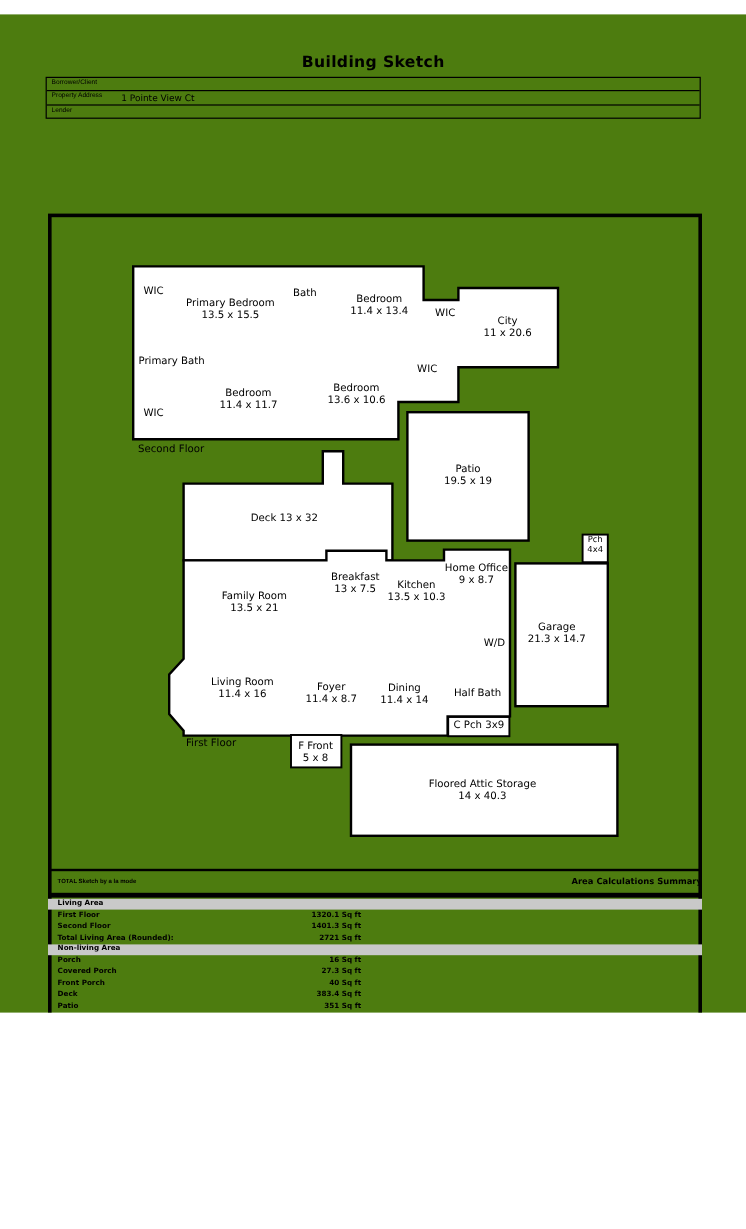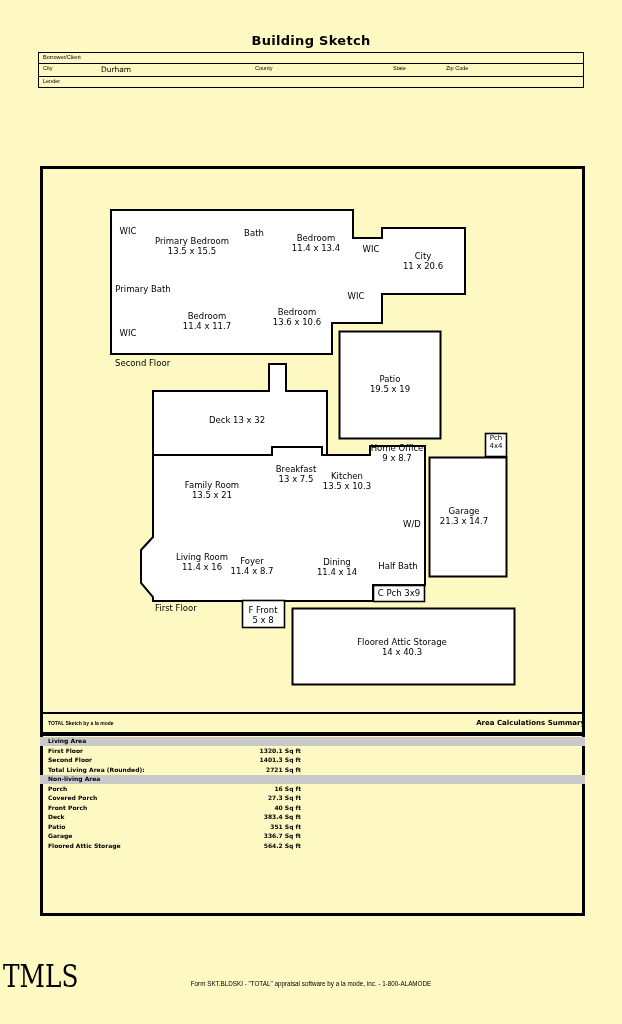--- a/index.html
+++ b/index.html
@@ -1,17 +1,17 @@
 <!DOCTYPE html>
 <html><head>
 <meta charset="utf-8">
 <style>
   html,body{margin:0;padding:0;background:#fff;}
-  .page{position:relative;width:622px;height:1024px;background:#fef9c3;color:#000;
-        font-family:"DejaVu Sans",sans-serif;overflow:hidden;}
+  .page{position:relative;width:622px;height:832px;background:#4d7c0f;color:#000;
+        font-family:"DejaVu Sans",sans-serif;overflow:hidden;margin-top:12px;}
 
   .doc-title{position:absolute;top:33px;left:0;width:622px;text-align:center;
              font-size:13px;font-weight:bold;letter-spacing:.3px;}
 
   
   .form-table{position:absolute;left:38px;top:52px;width:544px;border:1px solid #000;}
   .form-row{position:relative;height:10px;border-bottom:1px solid #000;}
   .form-row.r2{height:11px;}
   .form-row.r3{height:12px;}
   .form-row.last{border-bottom:none;height:10px;}
@@ -55,26 +55,23 @@
 <body>
 
 <div class="page">
 
   <div class="doc-title">Building Sketch</div>
 
   <div class="form-table">
     <div class="form-row">
       <span class="form-label" style="left:4px">Borrower/Client</span>
     </div>
-    <div class="form-row r3">
-      <span class="form-label" style="left:4px">City</span>
-      <span class="form-value" style="left:62px">Durham</span>
-      <span class="form-label" style="left:216px">County</span>
-      <span class="form-label" style="left:354px">State</span>
-      <span class="form-label" style="left:407px">Zip Code</span>
+    <div class="form-row r2">
+      <span class="form-label" style="left:4px">Property Address</span>
+      <span class="form-value" style="left:62px">1 Pointe View Ct</span>
     </div>
     <div class="form-row last">
       <span class="form-label" style="left:4px">Lender</span>
     </div>
   </div>
 
   <div class="sketch-frame"></div>
 
   <svg class="plan" viewBox="0 0 622 1024">
     <path d="M111,210 H353 V238 H382 V228 H465 V294 H382 V323 H332 V354 H111 Z" fill="#ffffff" stroke="#000" stroke-width="2"></path>
@@ -123,38 +120,38 @@
   <div class="plab" style="left:237px;top:416px">Deck 13 x 32</div>
 
   <div class="rlab" style="left:296px;top:465px">
     <span>Breakfast</span>
     <span>13 x 7.5</span>
   </div>
   <div class="rlab" style="left:347px;top:472px">
     <span>Kitchen</span>
     <span>13.5 x 10.3</span>
   </div>
-  <div class="rlab" style="left:397px;top:444px">
+  <div class="rlab" style="left:397px;top:458px">
     <span>Home Office</span>
     <span>9 x 8.7</span>
   </div>
   <div class="rlab" style="left:212px;top:481px">
     <span>Family Room</span>
     <span>13.5 x 21</span>
   </div>
   <div class="plab" style="left:412px;top:520px">W/D</div>
   <div class="rlab" style="left:464px;top:507px">
     <span>Garage</span>
     <span>21.3 x 14.7</span>
   </div>
   <div class="rlab" style="left:202px;top:553px">
     <span>Living Room</span>
     <span>11.4 x 16</span>
   </div>
-  <div class="rlab" style="left:252px;top:557px">
+  <div class="rlab" style="left:276px;top:557px">
     <span>Foyer</span>
     <span>11.4 x 8.7</span>
   </div>
   <div class="rlab" style="left:337px;top:558px">
     <span>Dining</span>
     <span>11.4 x 14</span>
   </div>
   <div class="plab" style="left:398px;top:562px">Half Bath</div>
   <div class="plab" style="left:399px;top:589px">C Pch 3x9</div>
   <div class="caption" style="left:155px;top:603px">First Floor</div>

